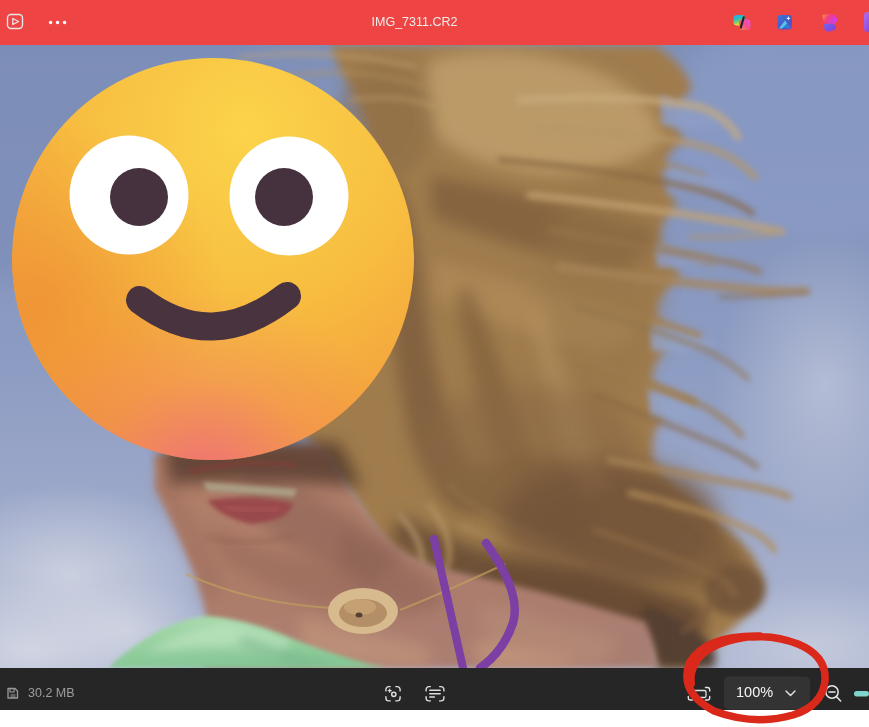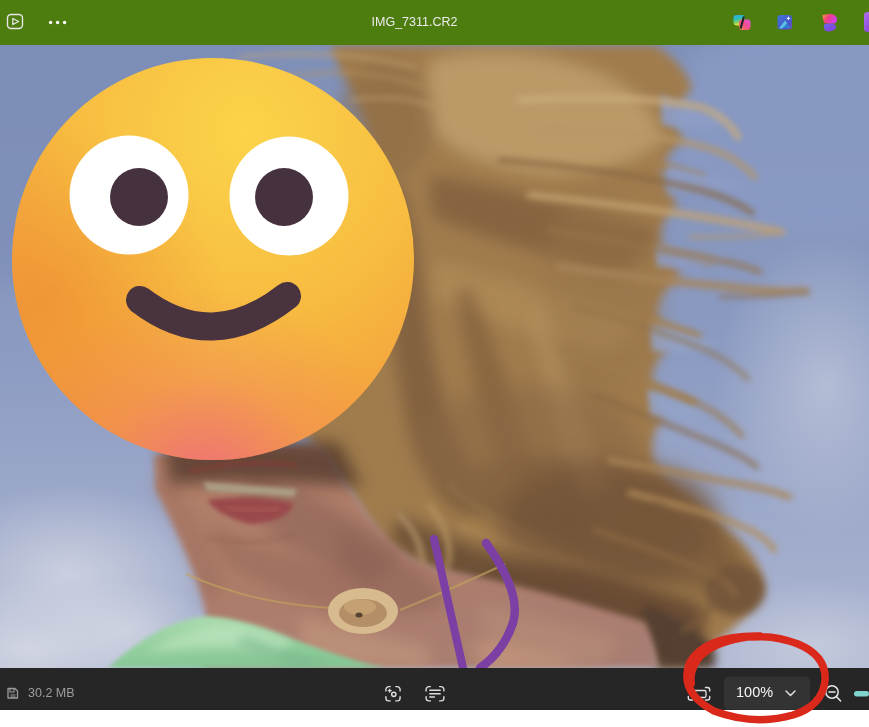--- a/index.html
+++ b/index.html
@@ -1,18 +1,18 @@
 <!DOCTYPE html>
 <html><head>
 <meta charset="utf-8">
 <style>
   html,body{margin:0;padding:0;background:#ffffff;width:869px;height:727px;overflow:hidden;}
   *{box-sizing:border-box;}
   body{font-family:"Liberation Sans", sans-serif;}
-  #topbar{position:absolute;left:0;top:0;width:869px;height:45px;background:#4d7c0f;}
+  #topbar{position:absolute;left:0;top:0;width:869px;height:45px;background:#ef4444;}
   #photo{position:absolute;left:0;top:45px;width:869px;height:623px;}
   #botbar{position:absolute;left:0;top:668px;width:869px;height:42px;background:#262626;}
   #annot{position:absolute;left:0;top:0;width:869px;height:727px;pointer-events:none;}
   .ttl{position:absolute;top:0;left:-20px;width:100%;height:45px;line-height:45px;text-align:center;color:#ececec;font-size:12.5px;}
 </style>
 </head>
 <body>
 <div id="topbar">
   <svg width="869" height="45" viewBox="0 0 869 45">
     <rect x="7.5" y="14.5" width="15" height="14" rx="3.5" fill="none" stroke="#e6e6e6" stroke-width="1.4"></rect>

